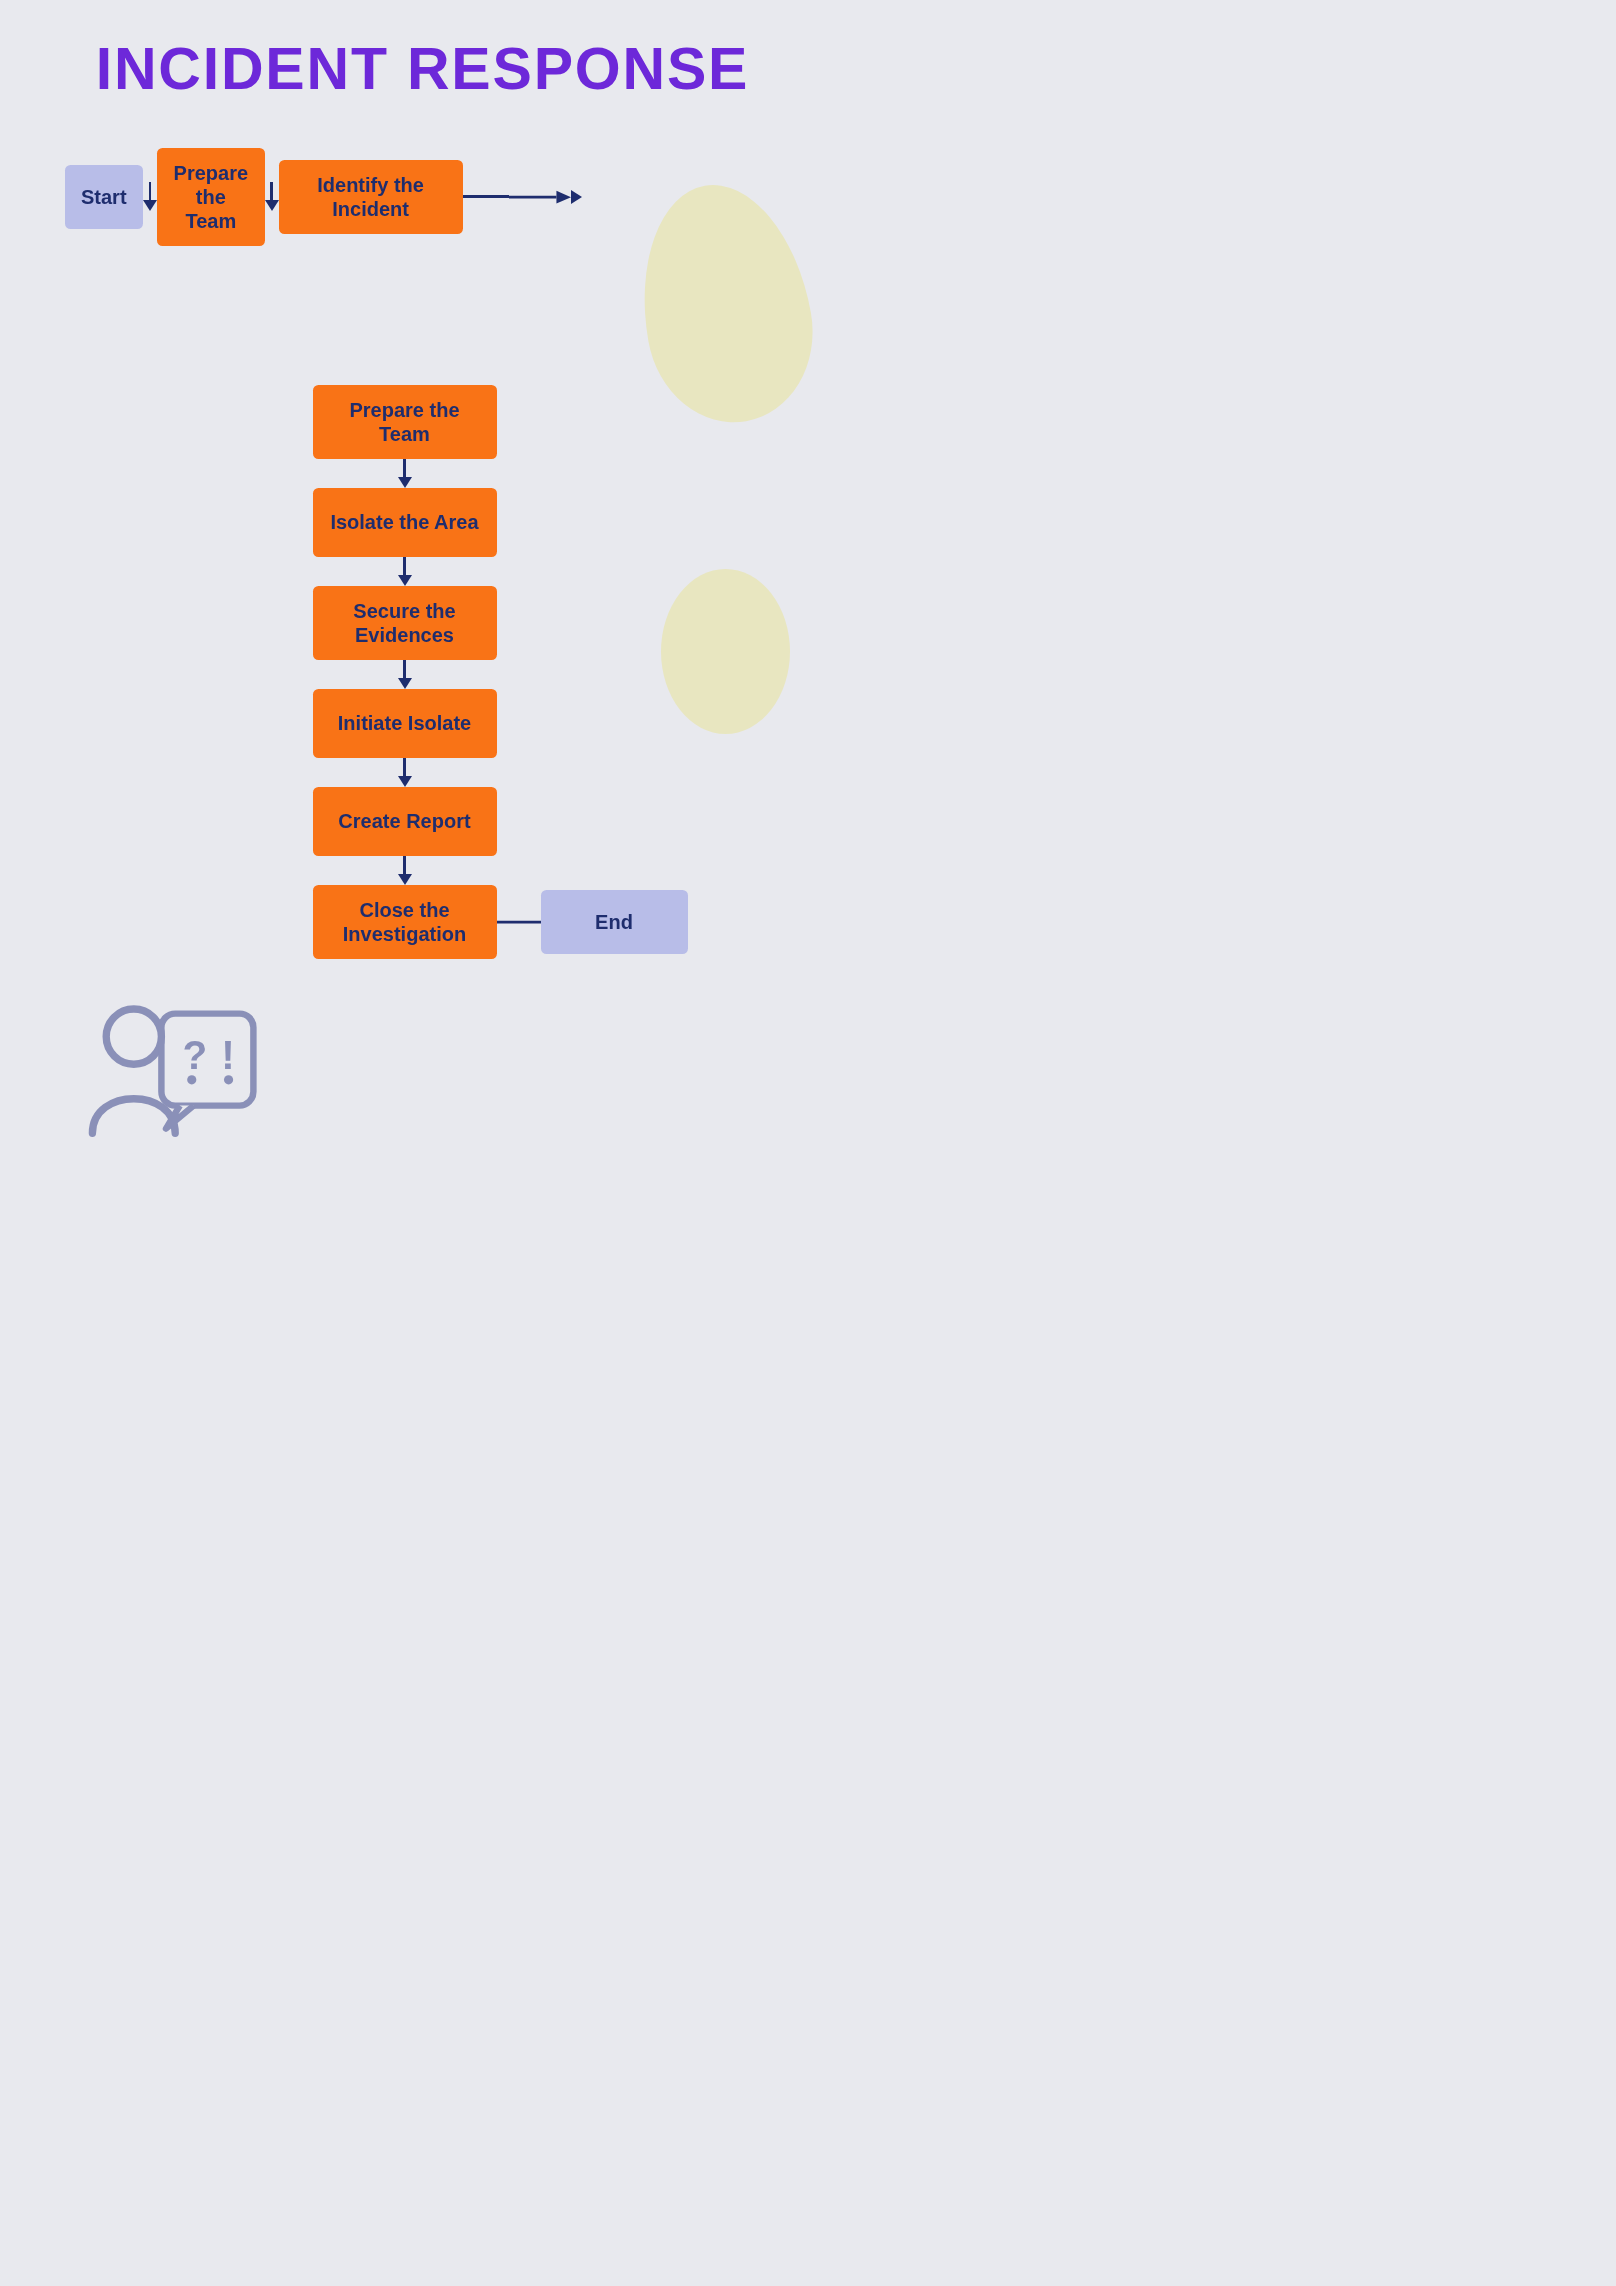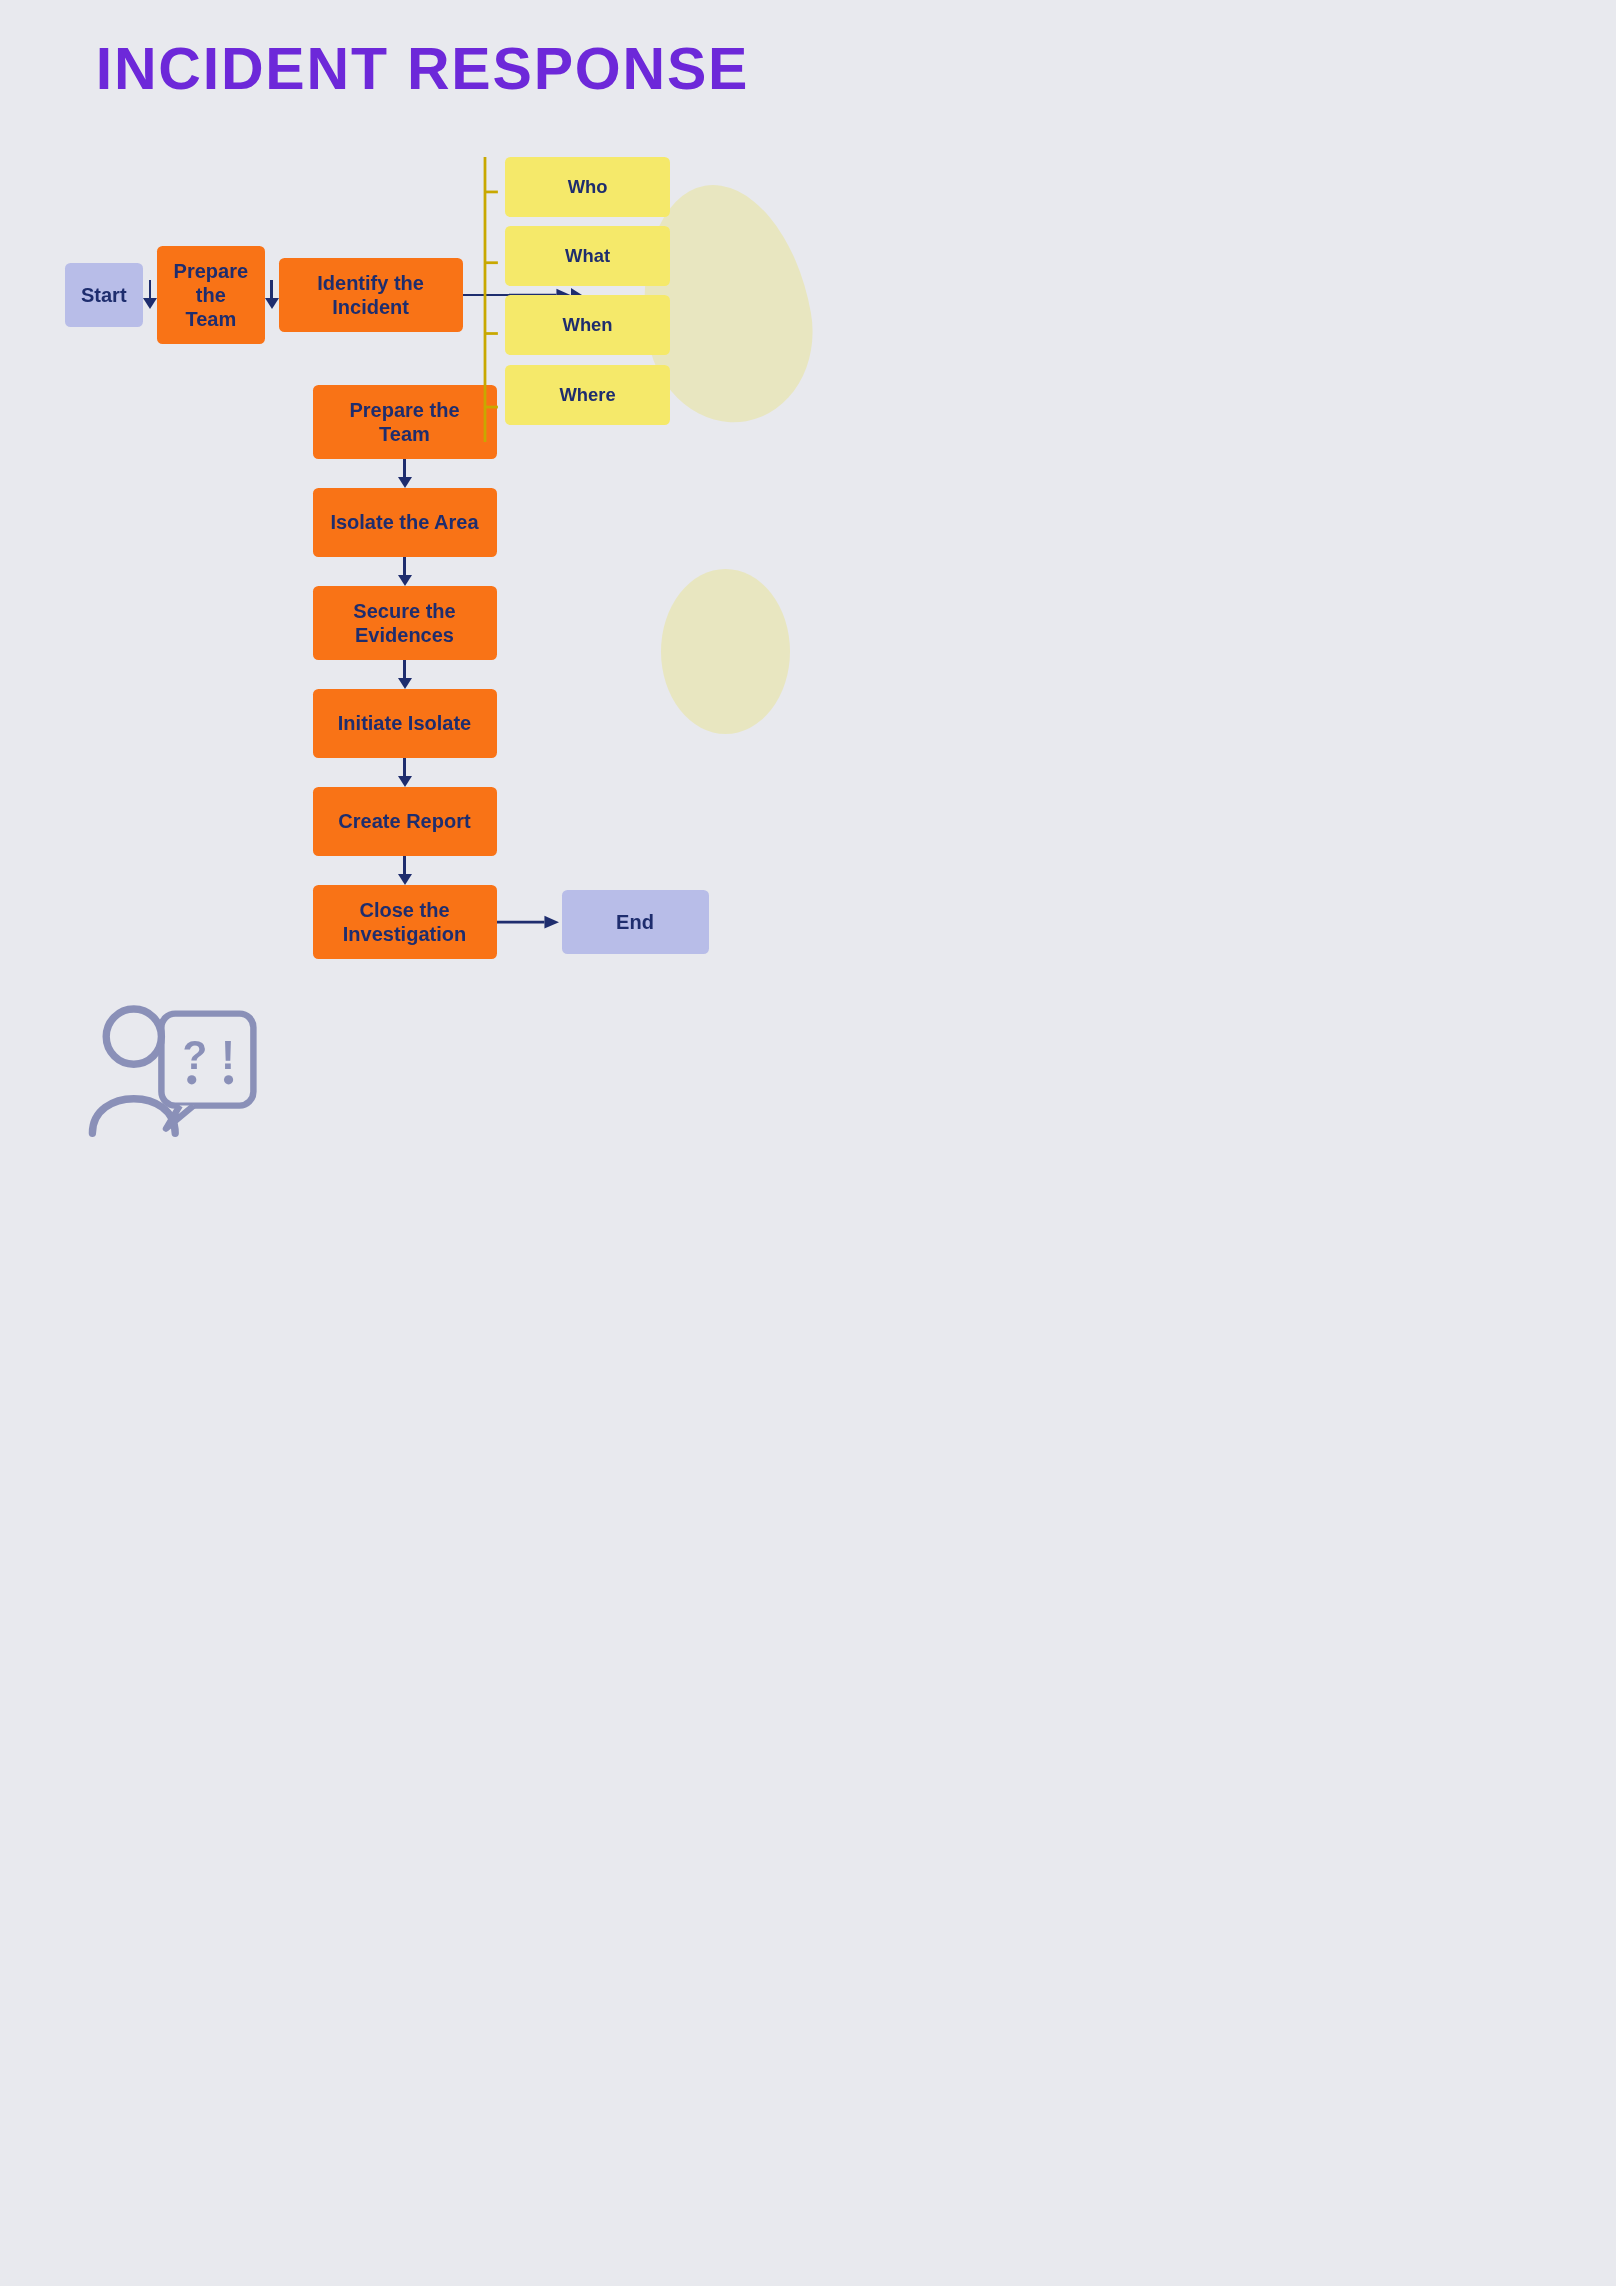--- a/index.html
+++ b/index.html
@@ -216,39 +216,20 @@
           <div style="display:flex; align-items:center; position:absolute; left:184px;">
             <div class="arrow-right" style="--arrow-width: 51px;">
               <svg width="62" height="18.4" viewBox="0 0 68 20">
                 <line x1="0" y1="10" x2="52" y2="10" stroke="#1e2d6e" stroke-width="3"></line>
                 <polygon points="52,3 68,10 52,17" fill="#1e2d6e"></polygon>
               </svg>
             </div>
           </div>
         </div>
 
-        <div class="sub-list-container" style="margin-top: 9.2px; padding-left: 9.2px;">
-
-          <svg width="26" height="285" viewBox="0 0 28 310" style="flex-shrink:0; margin-right:7.3px;">
-
-            <line x1="14" y1="0" x2="14" y2="310" stroke="#c8a800" stroke-width="3"></line>
-
-            <line x1="14" y1="38" x2="28" y2="38" stroke="#c8a800" stroke-width="3"></line>
-            <line x1="14" y1="115" x2="28" y2="115" stroke="#c8a800" stroke-width="3"></line>
-            <line x1="14" y1="192" x2="28" y2="192" stroke="#c8a800" stroke-width="3"></line>
-            <line x1="14" y1="272" x2="28" y2="272" stroke="#c8a800" stroke-width="3"></line>
-          </svg>
-
-          <div class="sub-boxes">
-            <div class="box box-yellow-sm">Who</div>
-            <div class="box box-yellow-sm">What</div>
-            <div class="box box-yellow-sm">When</div>
-            <div class="box box-yellow-sm">Where</div>
-          </div>
-        </div>
 
       </div>
 
       <div class="right-flow">
 
         <div class="box box-yellow">Prepare the Team</div>
         <div class="arrow-down"></div>
 
         <div class="box box-yellow">Isolate the Area</div>
         <div class="arrow-down"></div>
@@ -264,21 +245,21 @@
 
         <div style="position:relative; display:flex; align-items:center;">
           <div class="box box-yellow">Close the Investigation</div>
           <div style="display:flex; align-items:center; position:absolute; left:184px;">
             <svg width="62" height="18.4" viewBox="0 0 68 20">
               <line x1="0" y1="10" x2="52" y2="10" stroke="#1e2d6e" stroke-width="3"></line>
               <polygon points="52,3 68,10 52,17" fill="#1e2d6e"></polygon>
             </svg>
           </div>
 
-          <div class="box box-blue" style="position:absolute; left:249px; width:147px; min-height:64px;">End</div>
+          <div class="box box-blue" style="position:absolute; left:228px; width:147px; min-height:64px;">End</div>
         </div>
 
       </div>
 
     </div>
 
     <div style="padding-left: 37px; margin-top: 27.5px;">
       <svg width="184" height="184" viewBox="0 0 200 200">
 
         <circle cx="65" cy="55" r="30" fill="none" stroke="#8a90b8" stroke-width="8"></circle>

